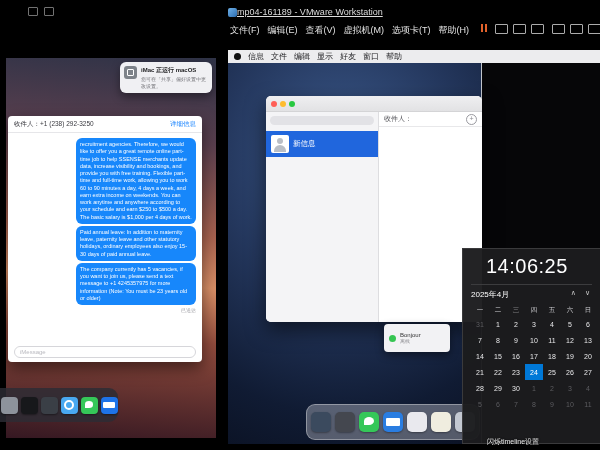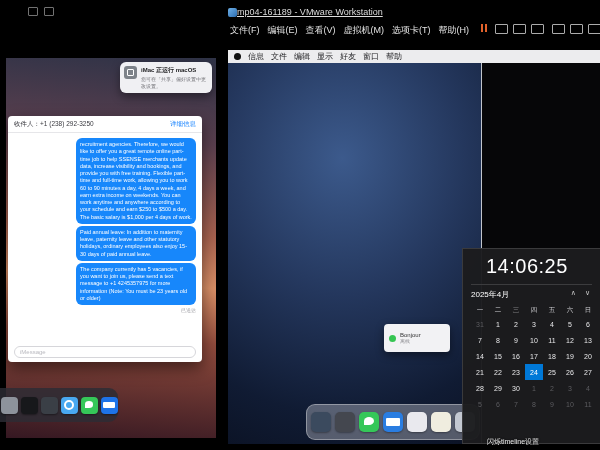--- a/index.html
+++ b/index.html
@@ -182,20 +182,42 @@
         <span class="guest-menu-item">帮助</span>
       </span>
   </div>
 
   <div class="guest-desktop">
     <div class="guest-wall"></div>
     <div class="guest-dark"></div>
     <div class="guest-edge"></div>
   </div>
 
+  <div class="compose">
+    <div class="cw-titlebar">
+      <span class="tl red"></span>
+      <span class="tl yel"></span>
+      <span class="tl grn"></span>
+    </div>
+    <div class="cw-body">
+      <div class="cw-side">
+        <div class="search-pill"></div>
+        <div class="sel-row">
+          <span class="avatar"></span>
+          <span class="sel-label">新信息</span>
+        </div>
+      </div>
+      <div class="cw-main">
+        <div class="to-row">
+          <span>收件人：</span>
+          <span class="add-btn">+</span>
+        </div>
+      </div>
+    </div>
+  </div>
 
   <div class="buddy">
     <span class="buddy-dot"></span>
     <span>
       <div class="buddy-title">Bonjour</div>
       <div class="buddy-status">离线</div>
     </span>
   </div>
 
   <div class="vm-dock" id="vm-dock">

